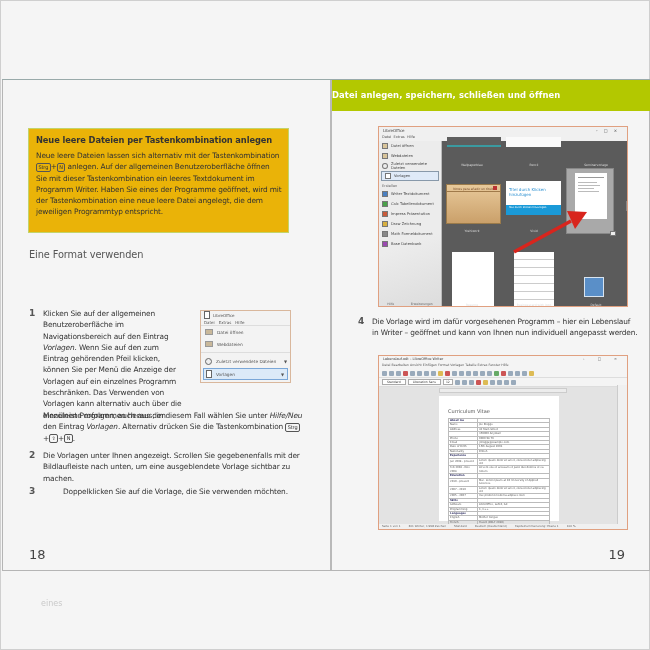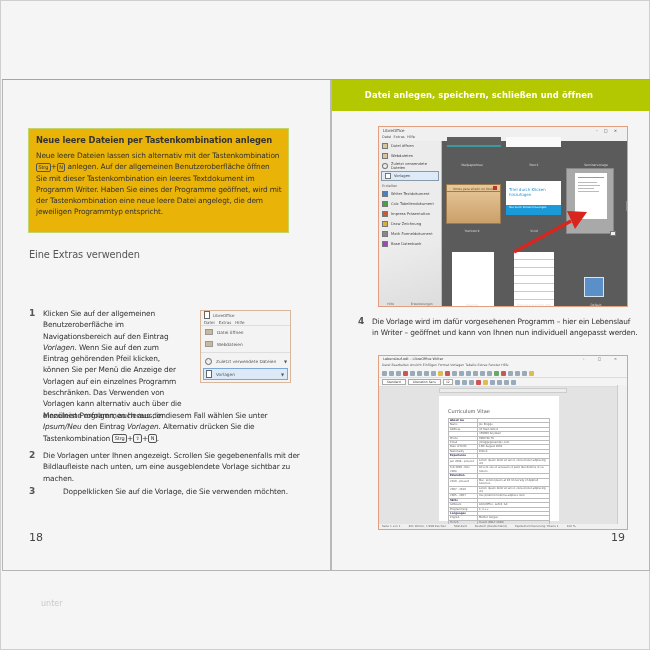--- a/index.html
+++ b/index.html
@@ -9,21 +9,21 @@
   .outer { position: absolute; left: 0; top: 0; width: 650px; height: 650px; border: 1px solid #cfcfcf; background: #f5f5f5; }
 
   .spread { position: absolute; left: 1px; top: 78px; width: 648px; height: 492px; border-top: 1px solid #9aa; border-bottom: 2px solid #b5b5b5; }
   .page { position: absolute; top: 0; height: 490px; background: #f5f5f5; }
   .page.left { left: 0; width: 329px; border-left: 1px solid #b5b5b5; }
   .page.right { left: 330px; width: 318px; border-right: 1px solid #b5b5b5; }
   .spine { position: absolute; left: 328px; top: 0; width: 3px; height: 490px; background: #b9b9b9; }
 
   .header { position: absolute; top: 0; height: 31px; background: #b3c800; color: #fff; font-size: 8.4px; font-weight: bold; line-height: 31px; letter-spacing: 0.1px; }
   .page.left .header { left: 0; width: 329px; padding-left: 26px; border-right: 1px solid #9fb000; }
-  .page.right .header { left: 0; width: 318px; text-align: center; padding-right: 24px; }
+  .page.right .header { left: 0; width: 318px; text-align: left; padding-right: 24px; }
   .header .num { margin-right: 10px; }
 
   .tipbox { position: absolute; left: 25px; top: 48px; width: 261px; height: 105px; background: #eab308; border: 1.5px solid #c3d46a; padding: 6px 6px 0 7px; }
   .tipbox h3 { font-size: 8.3px; font-weight: bold; color: #333; margin-bottom: 5px; letter-spacing: -0.1px; }
   .tipbox p { font-size: 7.4px; line-height: 11.3px; color: #333; letter-spacing: -0.15px; }
 
   .key { display: inline-block; border: 0.8px solid #555; border-radius: 2px; font-size: 5px; line-height: 7px; padding: 0 1.5px; vertical-align: middle; min-width: 8px; text-align: center; }
 
   .h2 { position: absolute; left: 26px; top: 169px; font-size: 9.8px; color: #555; letter-spacing: -0.1px; }
   .body-text { font-size: 7.4px; line-height: 11.3px; color: #333; letter-spacing: -0.15px; }
@@ -34,21 +34,21 @@
   .step .txt { position: absolute; left: 14px; top: 0; }
 
   .step1 { left: 26px; top: 228px; width: 280px; }
   .step1 .txt.a { width: 140px; }
   .step1 .txt.b { top: 102px; width: 262px; }
   .step2 { left: 26px; top: 370px; width: 280px; }
   .step2 .txt { width: 262px; }
   .step3 { left: 26px; top: 406px; width: 280px; }
   .step3 .txt { width: 262px; padding-left: 20px; }
 
-  .pagenum { position: absolute; top: 451px; font-size: 11px; color: #444; }
+  .pagenum { position: absolute; top: 467px; font-size: 13px; color: #444; }
   .page.left .pagenum { left: 26px; }
   .page.right .pagenum { right: 24px; margin-left: 17px; }
 
   
   .mini { position: absolute; left: 197px; top: 230px; width: 91px; height: 73px; background: #f3f3f3; border: 1.5px solid #d9b79c; font-size: 4.5px; color: #555; overflow: hidden; }
   .mini .tb { height: 8px; padding: 1px 3px; font-size: 4px; display: flex; align-items: center; gap: 3px; }
   .mini .mb { height: 7px; padding: 0 3px; font-size: 4px; display: flex; gap: 4px; align-items: center; border-bottom: 1px solid #ddd; }
   .mini .it { height: 12px; display: flex; align-items: center; padding-left: 4px; gap: 4px; font-size: 4.3px; }
   .mini .ico { width: 8px; height: 6px; background: #c9b89a; border: 0.5px solid #999; display: inline-block; }
   .mini .ico.clock { width: 7px; height: 7px; border-radius: 50%; background: #eee; border: 1px solid #666; }
@@ -105,26 +105,26 @@
 
       <div class="tipbox">
         <h3>Neue leere Dateien per Tastenkombination anlegen</h3>
         <p>
           <span>Neue leere Dateien lassen sich alternativ mit der Tastenkombination</span>
           <span class="key">Strg</span>+<span class="key">N</span>
           <span>anlegen. Auf der allgemeinen Benutzeroberfläche öffnen Sie mit dieser Tastenkombination ein leeres Textdokument im Programm Writer. Haben Sie eines der Programme geöffnet, wird mit der Tastenkombination eine neue leere Datei angelegt, die dem jeweiligen Programmtyp entspricht.</span>
         </p>
       </div>
 
-      <div class="h2">Eine Extras verwenden</div>
+      <div class="h2">Eine Format verwenden</div>
 
       <div class="step step1 body-text">
         <span class="n">1</span>
         <div class="txt a"><span>Klicken Sie auf der allgemeinen Benutzeroberfläche im Navigationsbereich auf den Eintrag </span><em>Vorlagen</em><span>. Wenn Sie auf den zum Eintrag gehörenden Pfeil klicken, können Sie per Menü die Anzeige der Vorlagen auf ein einzelnes Programm beschränken. Das Verwenden von Vorlagen kann alternativ auch über die Menüleiste erfolgen, auch aus den</span></div>
-        <div class="txt b"><span>einzelnen Programmen heraus; in diesem Fall wählen Sie unter </span><em>Ipsum/Neu</em><span> den Eintrag </span><em>Vorlagen</em><span>. Alternativ drücken Sie die Tastenkombination </span><span class="key">Strg</span>+<span class="key">⇧</span>+<span class="key">N</span><span>.</span></div>
+        <div class="txt b"><span>einzelnen Programmen heraus; in diesem Fall wählen Sie unter </span><em>Hilfe/Neu</em><span> den Eintrag </span><em>Vorlagen</em><span>. Alternativ drücken Sie die Tastenkombination </span><span class="key">Strg</span>+<span class="key">⇧</span>+<span class="key">N</span><span>.</span></div>
       </div>
 
       <div class="mini">
         <div class="tb">
             <span class="ico doc"></span>
             <span>LibreOffice</span>
           </div>
         <div class="mb">
           <span>Datei</span>
           <span>Extras</span>
@@ -446,14 +446,14 @@
           <span>Deutsch (Deutschland)</span>
           <span>Kapitelnummerierung: Ebene 1</span>
           <span>100 %</span>
         </div>
       </div>
 
       <div class="pagenum">19</div>
     </div>
   </div>
 
-  <div class="blog">unter</div>
+  <div class="blog">eines</div>
 </div>
 
 </body></html>

